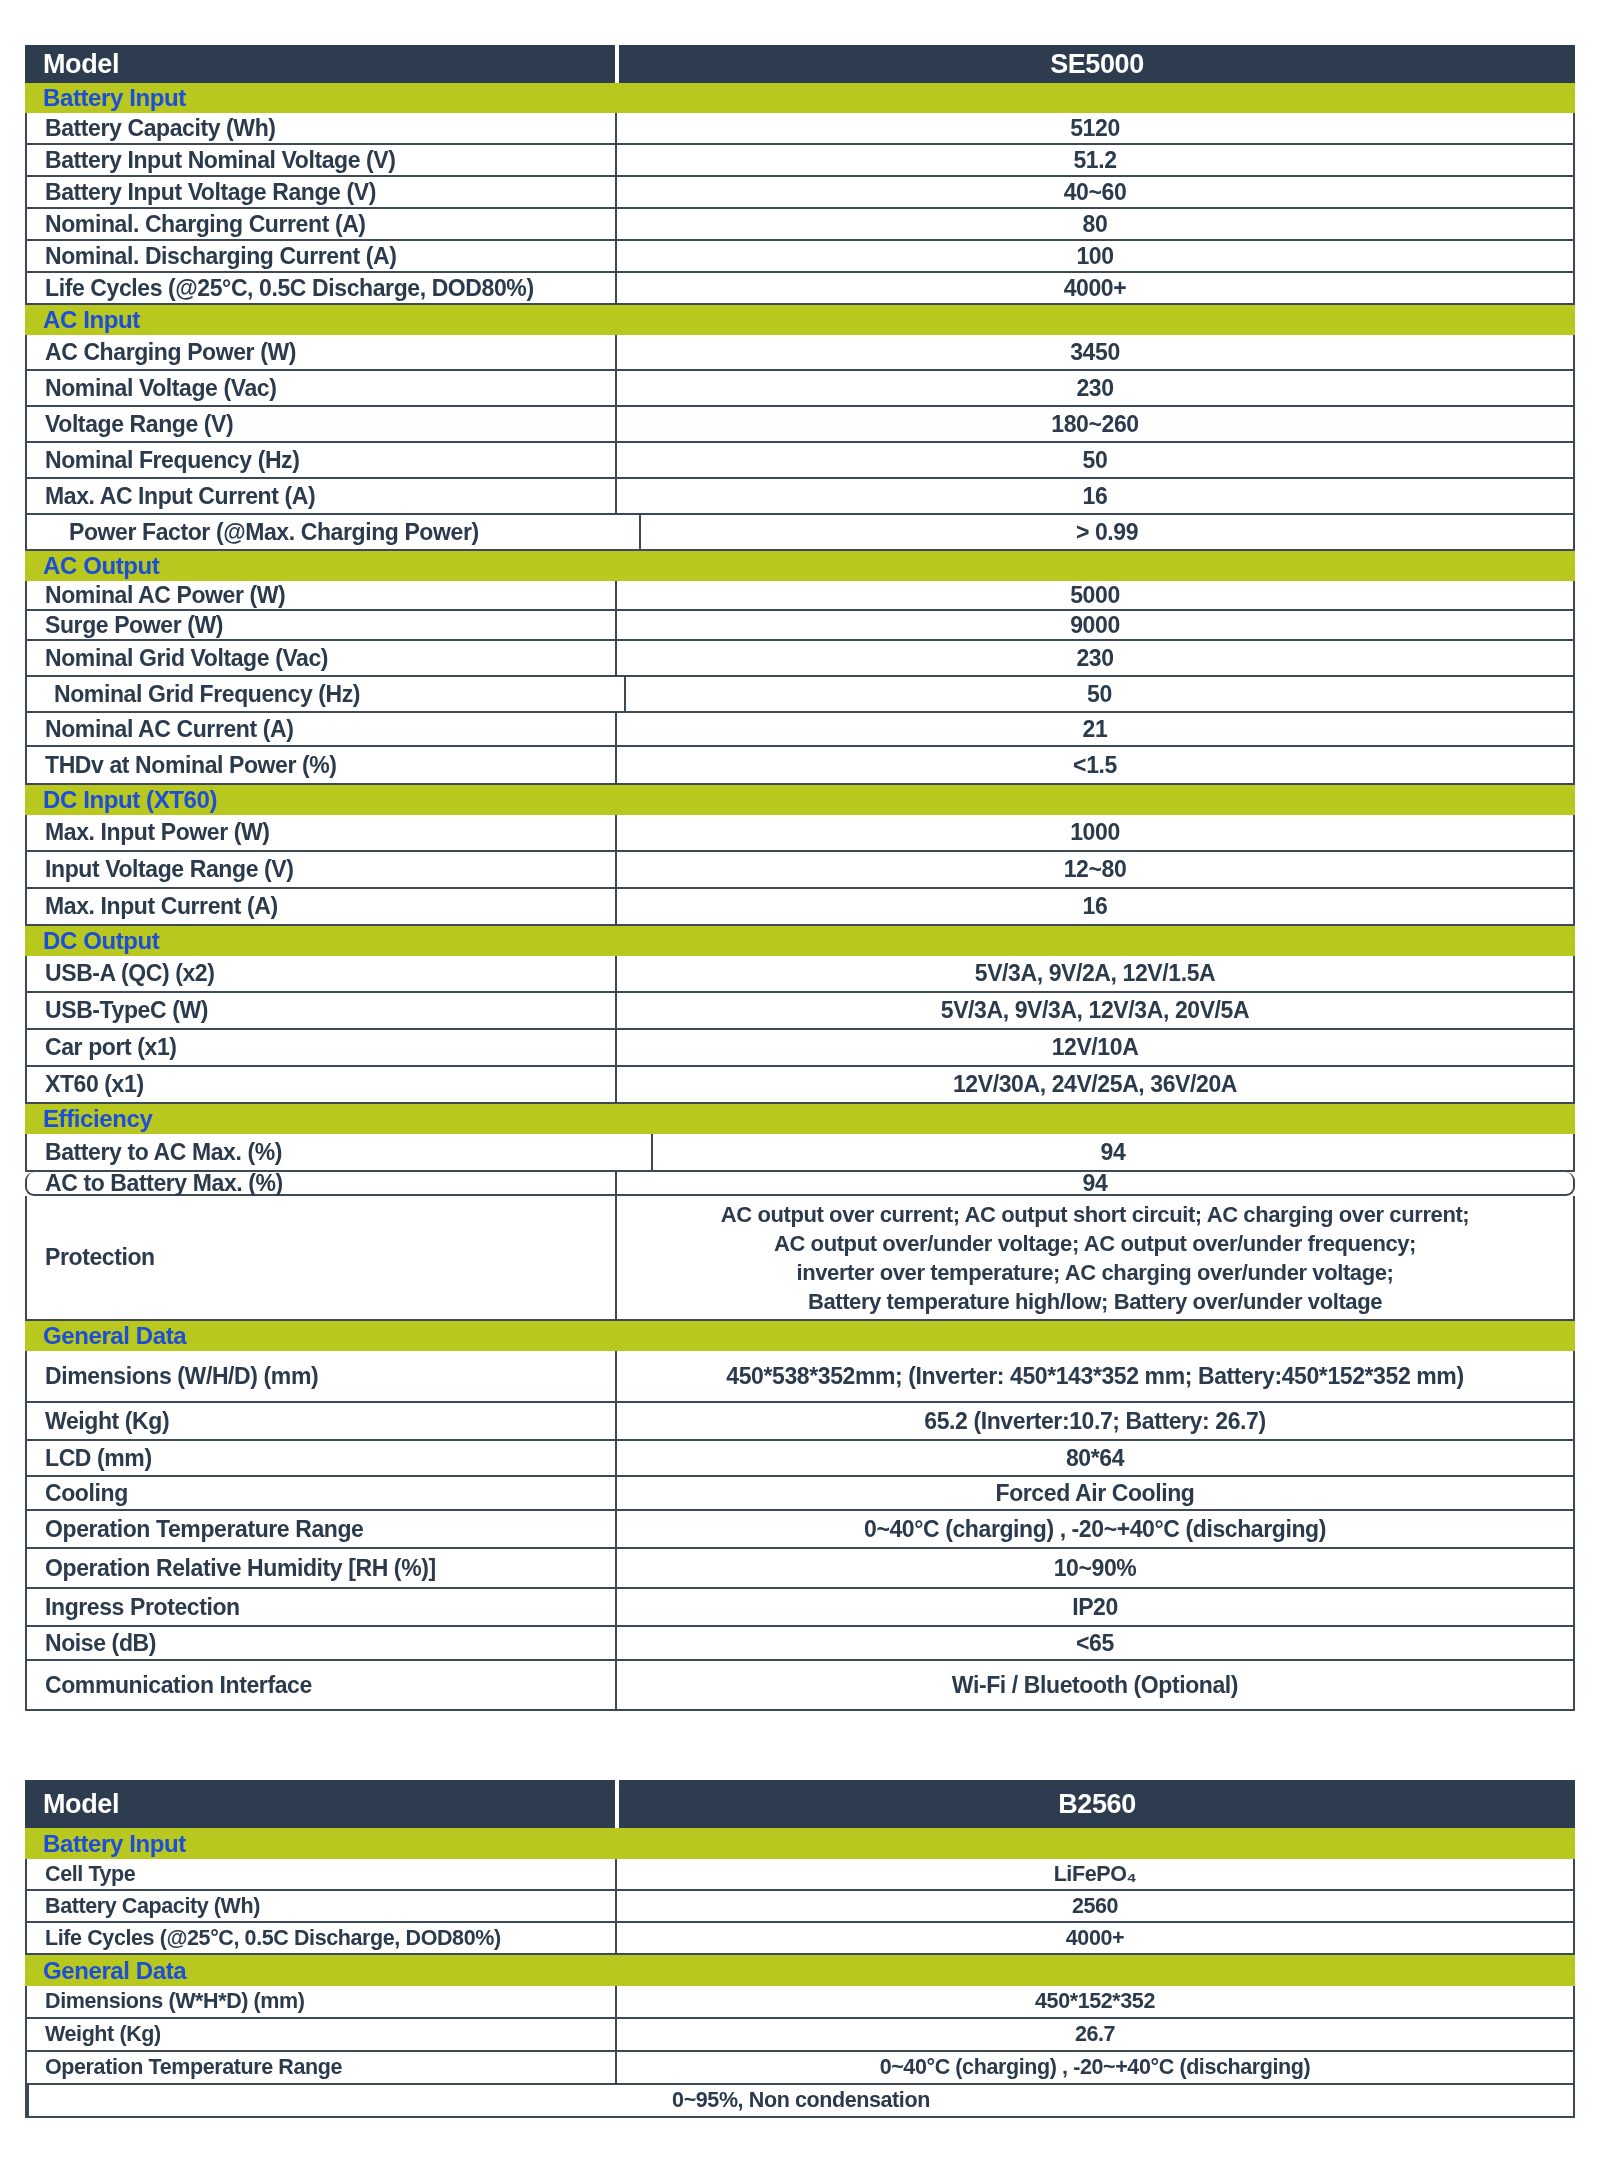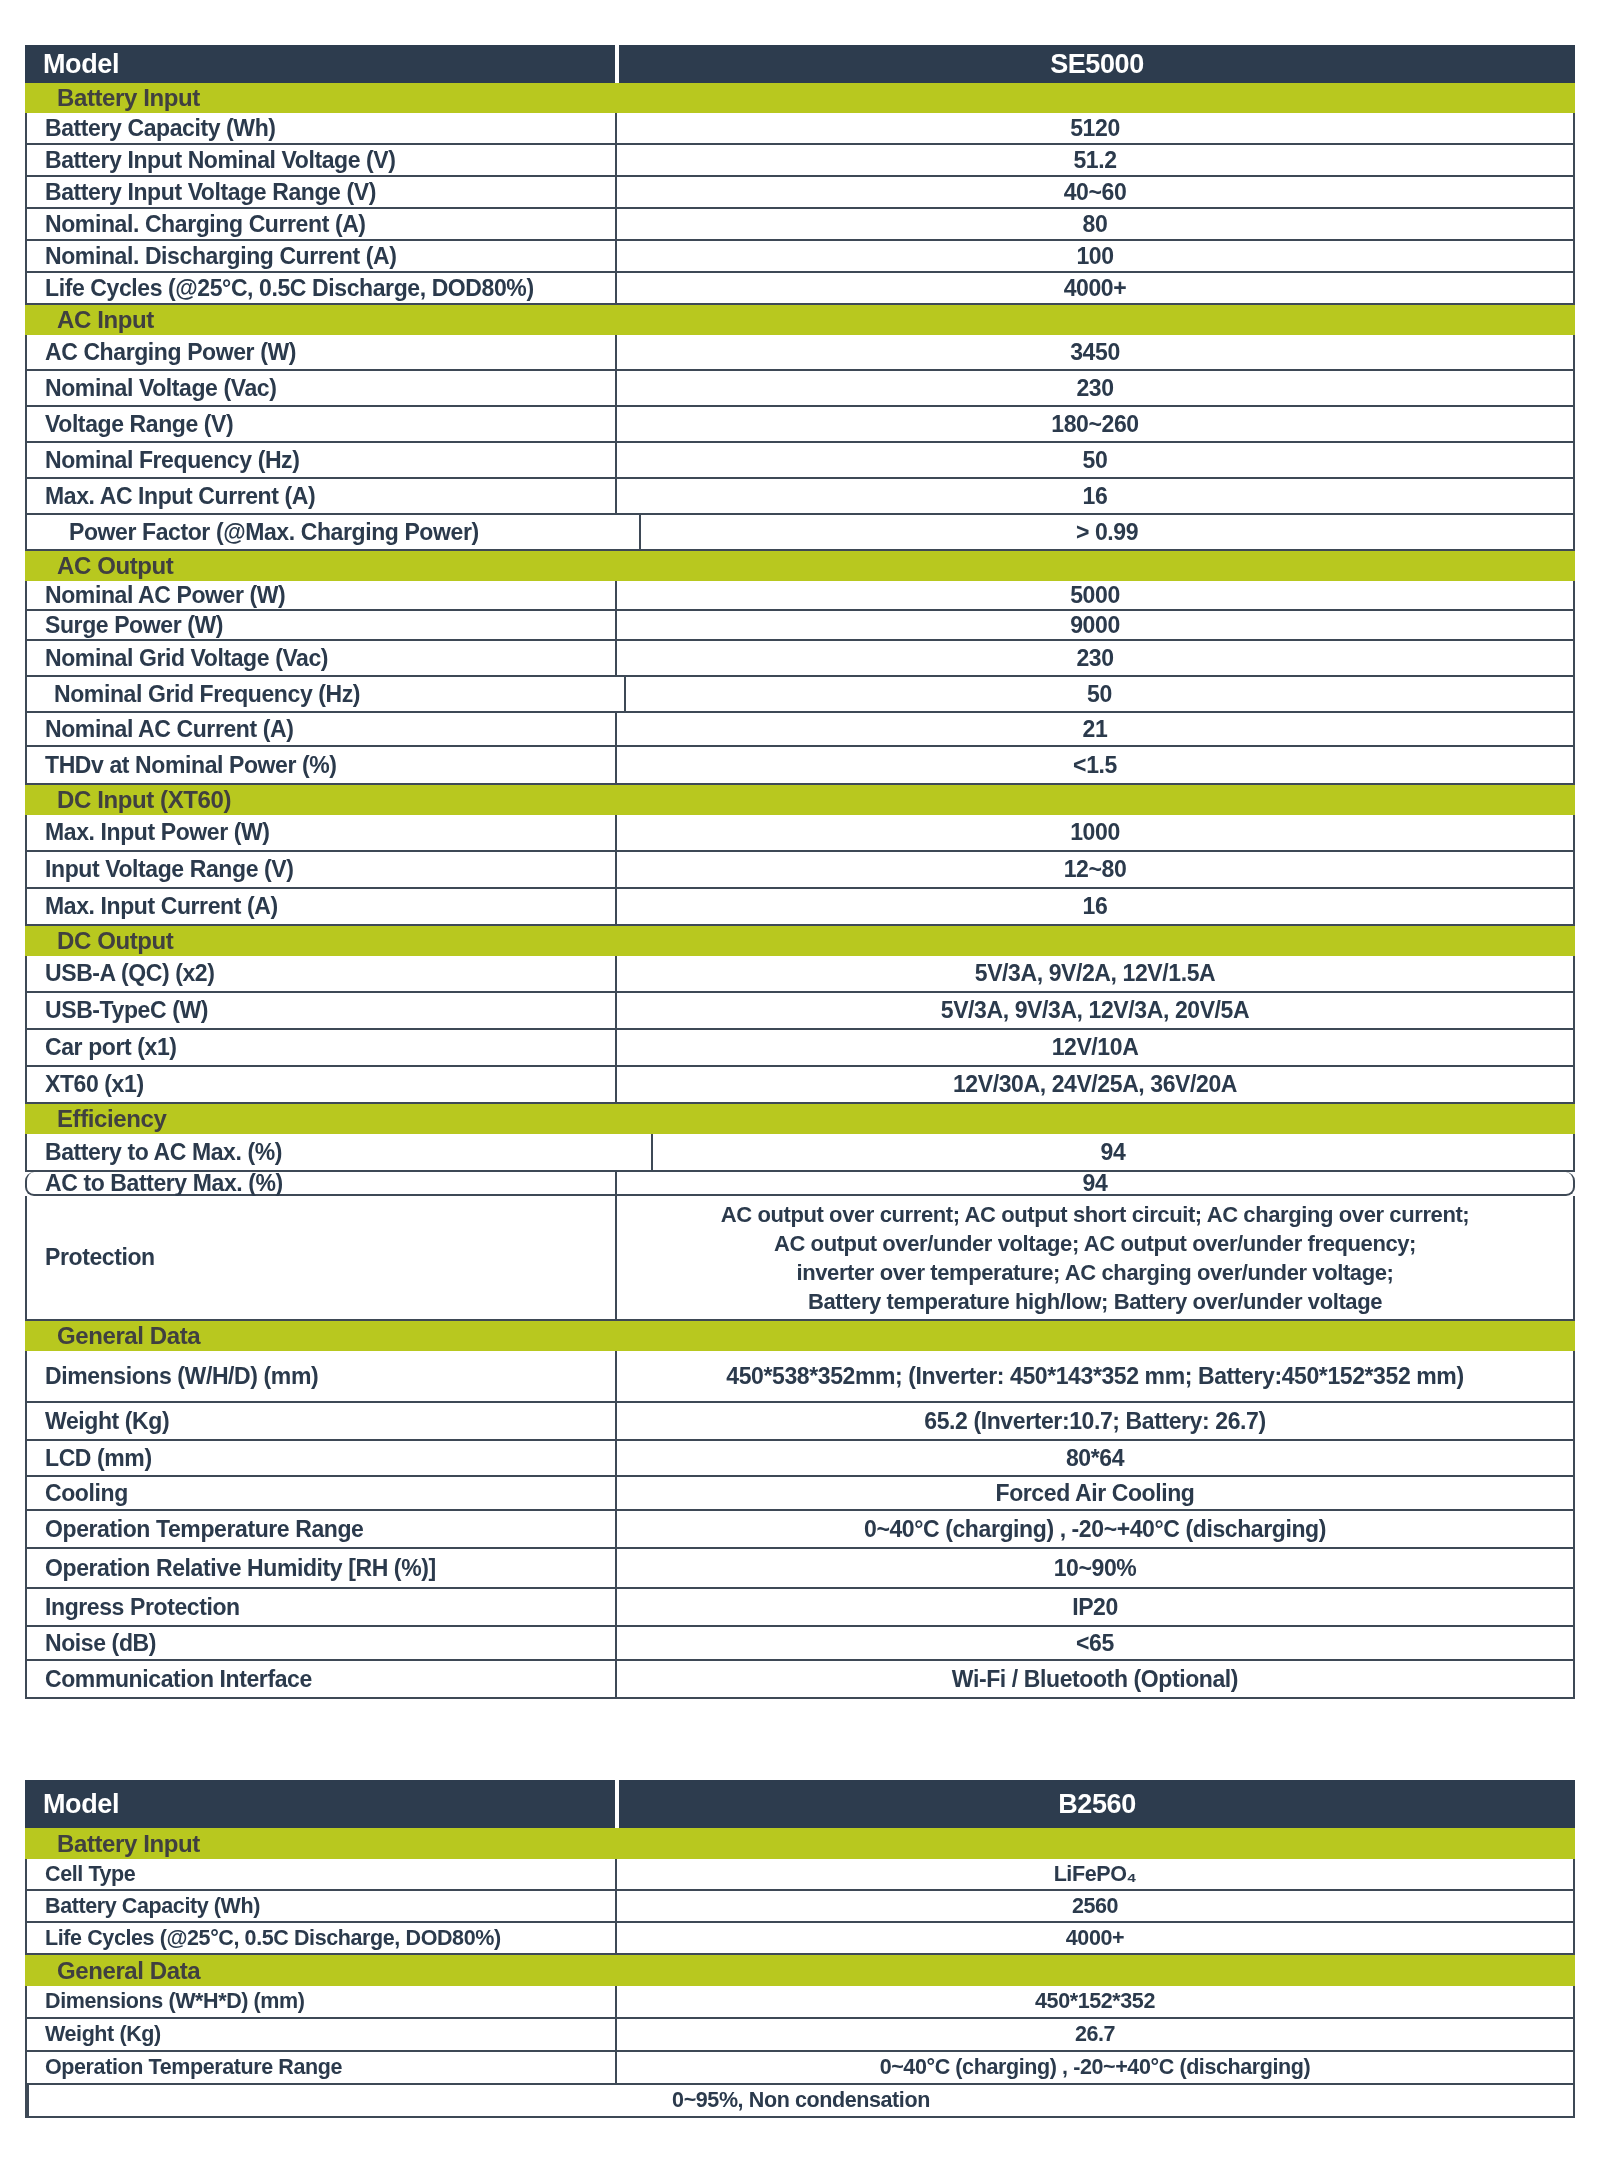--- a/index.html
+++ b/index.html
@@ -22,22 +22,22 @@
     width:590px;background:var(--navy);color:#ffffff;
     display:flex;align-items:center;padding-left:18px;
     box-sizing:border-box;font-size:27px;
   }
   .th-gap{width:4px;background:#ffffff;}
   .th-value{
     flex:1;background:var(--navy);color:#ffffff;
     display:flex;align-items:center;justify-content:center;font-size:27px;
   }
   .sbar{
-    background:var(--green);color:#404040;
-    display:flex;align-items:center;padding-left:32px;font-size:24px;
+    background:var(--green);color:#1d4ed8;
+    display:flex;align-items:center;padding-left:18px;font-size:24px;
   }
   .row{
     display:flex;box-sizing:border-box;background:#ffffff;
     border-left:2px solid var(--line);
     border-right:2px solid var(--line);
     border-bottom:2px solid var(--line);
   }
   .cl{
     width:588px;display:flex;align-items:center;
     padding-left:18px;box-sizing:border-box;
@@ -206,21 +206,21 @@
         <div class="cv">10~90%</div>
       </div>
       <div class="row" style="height: 38px;">
         <div class="cl">Ingress Protection</div>
         <div class="cv">IP20</div>
       </div>
       <div class="row" style="height: 34px;">
         <div class="cl">Noise (dB)</div>
         <div class="cv">&lt;65</div>
       </div>
-      <div class="row" style="height: 38px;">
+      <div class="row" style="height: 50px;">
         <div class="cl">Communication Interface</div>
         <div class="cv">Wi-Fi / Bluetooth (Optional)</div>
       </div>
     </div>
     <div class="spec-table" style="top: 1780px; font-size: 21.5px;">
       <div class="thead" style="height: 48px;">
         <div class="th-label">Model</div>
         <div class="th-gap"></div>
         <div class="th-value">B2560</div>
       </div>

